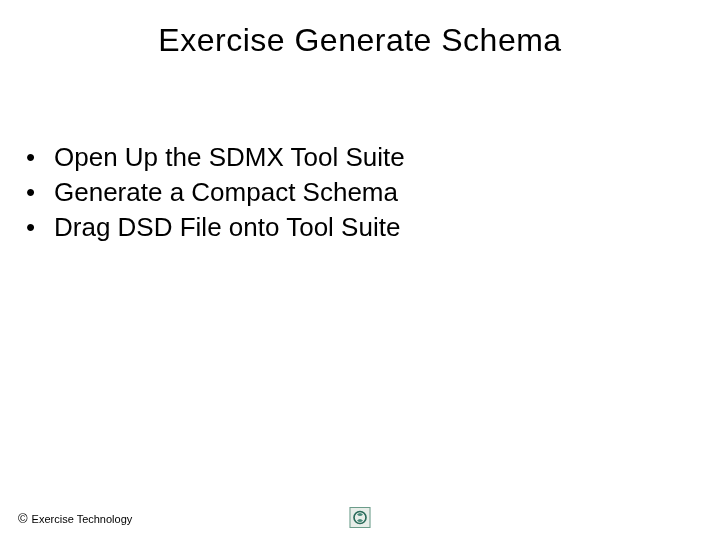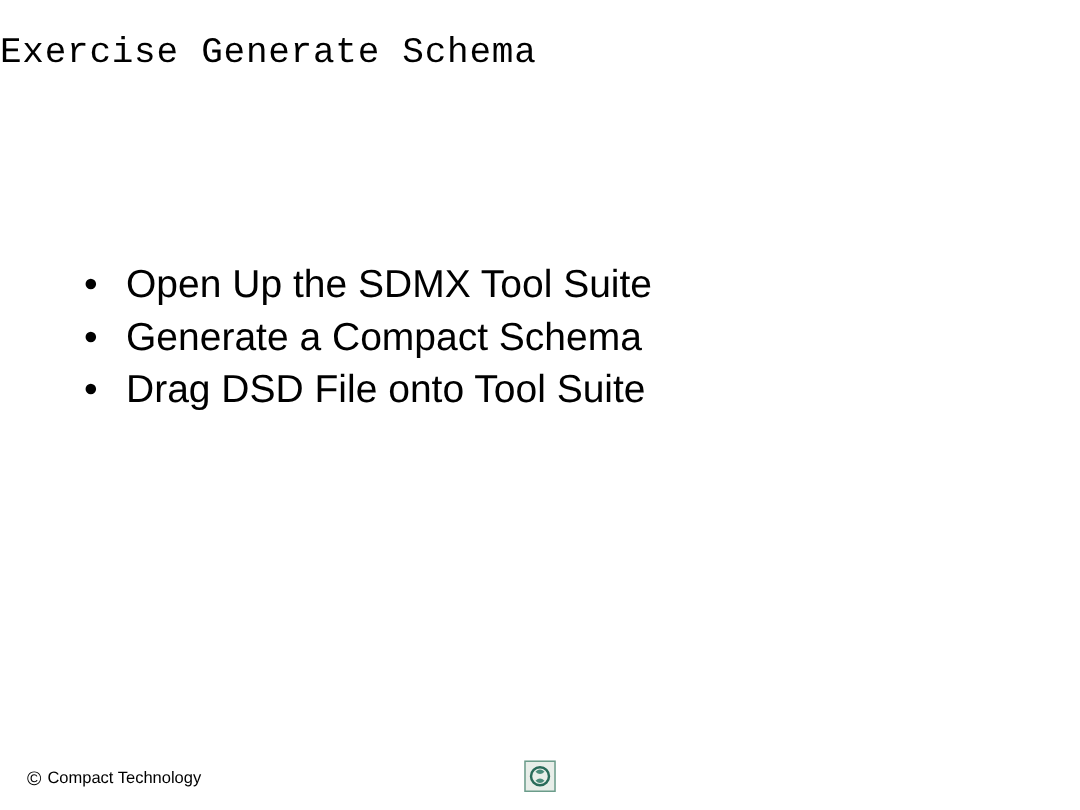--- a/index.html
+++ b/index.html
@@ -18,32 +18,31 @@
     .slide {
       width: 100%;
       height: 100%;
       position: relative;
     }
     .title {
       position: absolute;
       top: 22px;
       left: 0;
       width: 100%;
-      font-size: 24px;
+      text-align: center;
+      font-size: 32px;
       font-weight: 400;
       color: #000000;
       letter-spacing: 0.5px;
-      font-family: Liberation Mono, monospace;
     }
     .bullets {
       position: absolute;
       top: 140px;
-      left: 56px;
+      left: 26px;
       list-style: none;
-      margin-top: 32px;
     }
     .bullets li {
       font-size: 26px;
       color: #000000;
       line-height: 1.35;
       position: relative;
       padding-left: 28px;
     }
     .bullets li::before {
       content: "•";
@@ -94,21 +93,21 @@
   <h1 class="title">Exercise Generate Schema</h1>
 
   <ul class="bullets">
     <li>Open Up the SDMX Tool Suite</li>
     <li>Generate a Compact Schema</li>
     <li>Drag DSD File onto Tool Suite</li>
   </ul>
 
   <div class="footer">
     <span class="copyright-symbol">©</span>
-    <span class="footer-text">Compact Technology</span>
+    <span class="footer-text">Exercise Technology</span>
   </div>
 
   <div class="footer-logo">
     <svg viewBox="0 0 20 20">
       <circle cx="10" cy="10" r="8" fill="none" stroke="#2a6b5a" stroke-width="2.2"></circle>
       <path d="M 6 6 Q 10 2, 14 6 Q 10 10, 6 6 Z" fill="#4a8b7a"></path>
       <path d="M 6 14 Q 10 18, 14 14 Q 10 10, 6 14 Z" fill="#4a8b7a"></path>
     </svg>
   </div>
 </div>

